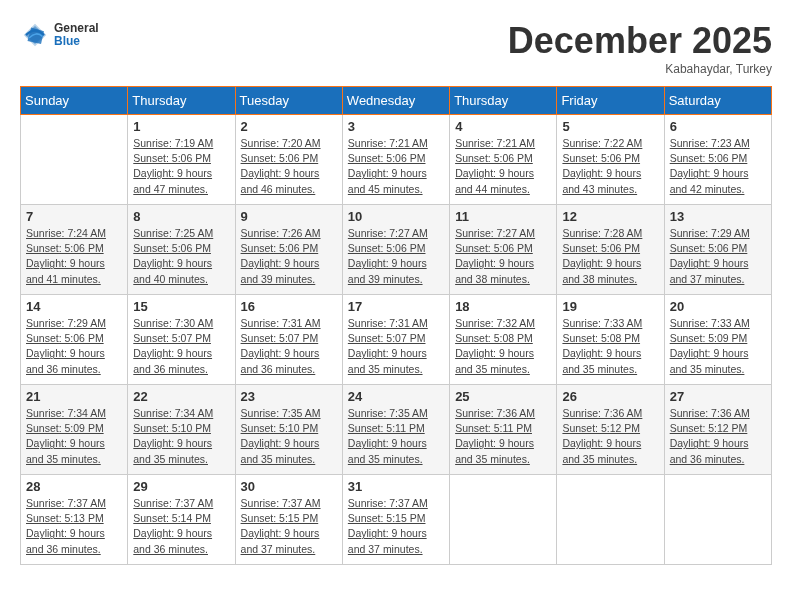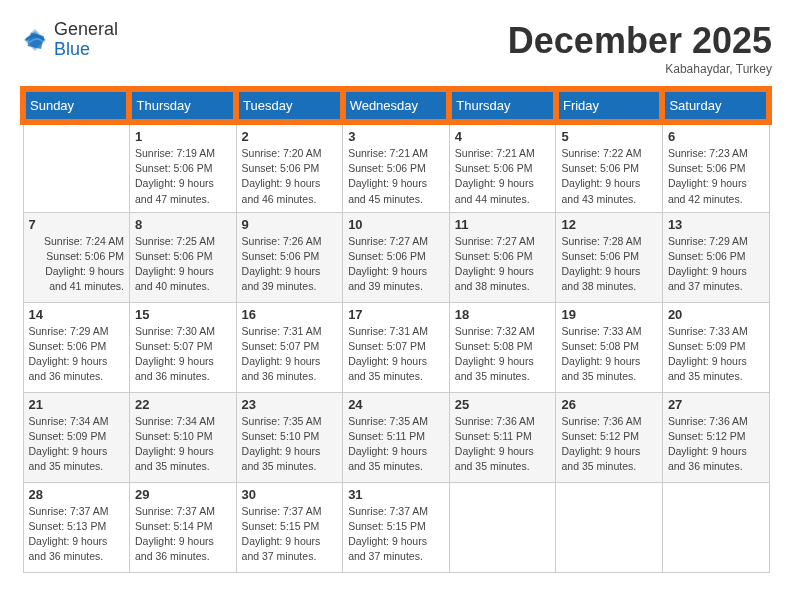--- a/index.html
+++ b/index.html
@@ -15,22 +15,22 @@
       justify-content: space-between;
       align-items: flex-start;
       margin-bottom: 10px;
     }
     .logo {
       display: flex;
       align-items: center;
       gap: 4px;
     }
     .logo-text {
-      font-size: 18px;
-      font-weight: normal;
+      font-size: 12px;
+      font-weight: bold;
       line-height: 1.1;
     }
     .logo-general { color: #333; }
     .logo-blue { color: #1a6fbb; }
     .logo-icon {
       width: 30px;
       height: 30px;
     }
     .title-block {
       text-align: right;
@@ -49,21 +49,21 @@
       border-collapse: collapse;
       font-size: 11px;
     }
     .calendar th {
       background-color: #1a6fbb;
       color: white;
       padding: 6px 4px;
       text-align: left;
       font-size: 13px;
       font-weight: normal;
-      border: 6px solid #f97316;
+      border: 1px solid #f97316;
     }
     .calendar td {
       border: 1px solid #ccc;
       vertical-align: top;
       padding: 4px 5px;
       width: 107px;
       height: 90px;
       background: #fff;
     }
     .calendar tr:nth-child(even) td {
@@ -73,20 +73,21 @@
       font-size: 13px;
       font-weight: bold;
       color: #333;
       display: block;
       margin-bottom: 2px;
     }
     .day-info {
       font-size: 10.5px;
       color: #444;
       line-height: 1.45;
+      text-decoration: underline;
     }
     .empty-cell {
       background: #fff !important;
     }
     .calendar tr:nth-child(even) td.empty-cell {
       background: #f5f5f5 !important;
     }
   </style>
 </head>
 <body>
@@ -165,21 +166,21 @@
           <span class="day-number">6</span>
           <div class="day-info" style="white-space: pre-line;">Sunrise: 7:23 AM
 Sunset: 5:06 PM
 Daylight: 9 hours
 and 42 minutes.</div>
         </td>
       </tr>
       <tr>
         <td>
           <span class="day-number">7</span>
-          <div class="day-info" style="white-space: pre-line; text-align: right;">Sunrise: 7:24 AM
+          <div class="day-info" style="white-space: pre-line;">Sunrise: 7:24 AM
 Sunset: 5:06 PM
 Daylight: 9 hours
 and 41 minutes.</div>
         </td>
         <td>
           <span class="day-number">8</span>
           <div class="day-info" style="white-space: pre-line;">Sunrise: 7:25 AM
 Sunset: 5:06 PM
 Daylight: 9 hours
 and 40 minutes.</div>

